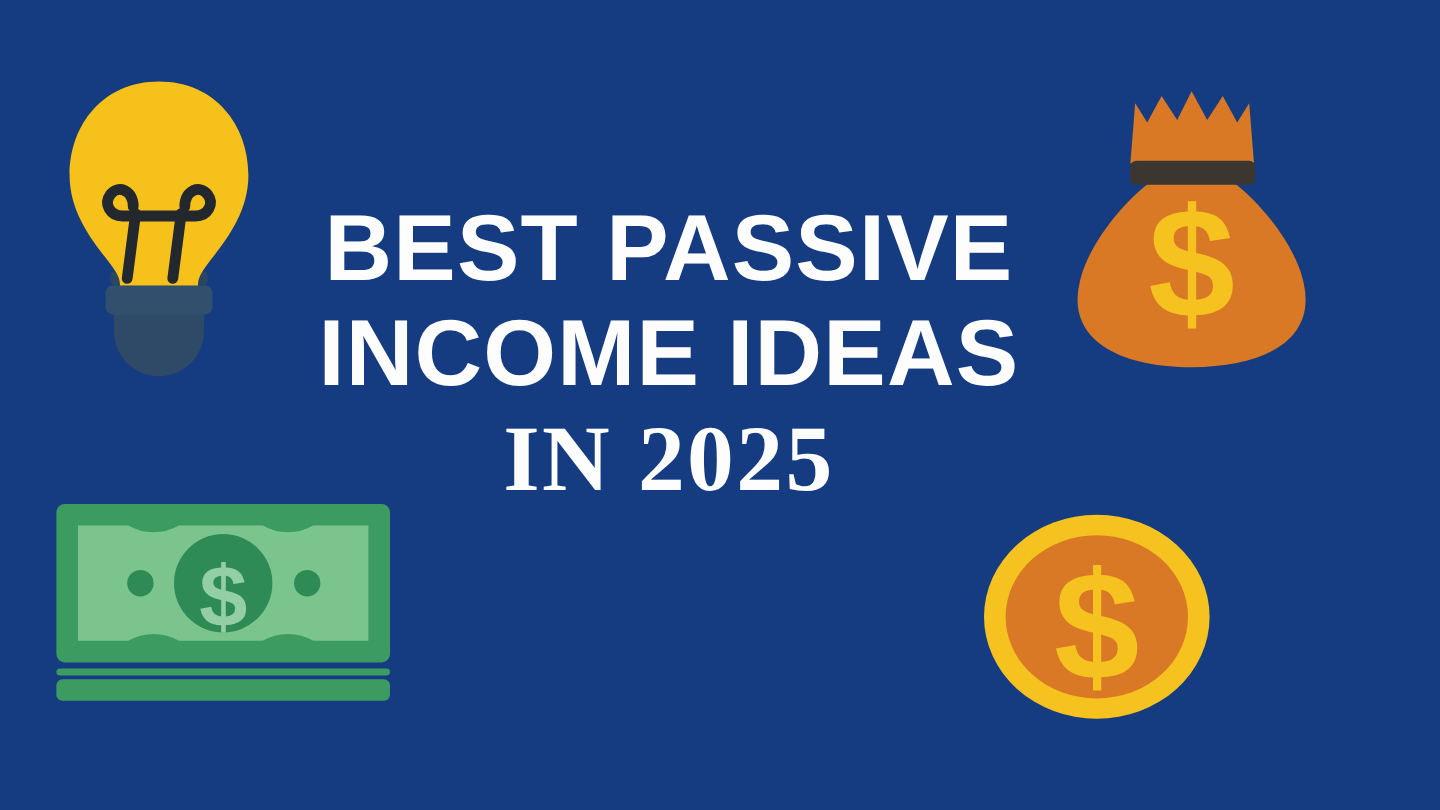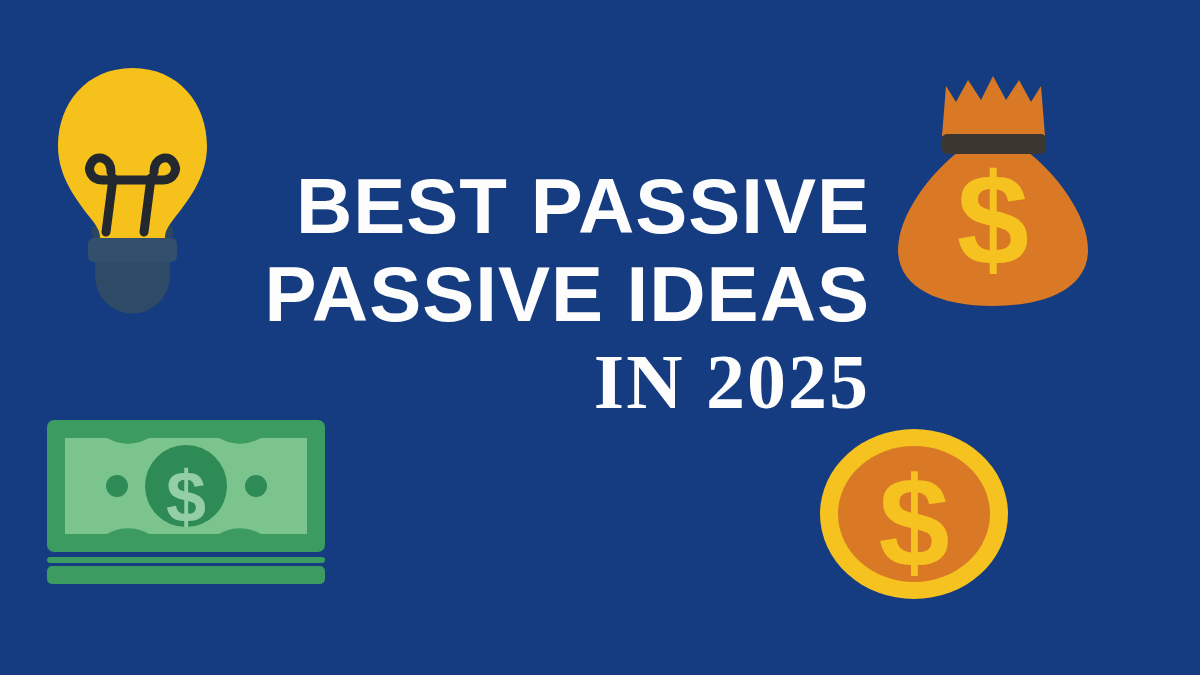--- a/index.html
+++ b/index.html
@@ -25,21 +25,20 @@
     text-align: center;
     color: #FDFDFD;
     font-weight: bold;
     font-size: 78px;
     line-height: 88px;
     letter-spacing: 0.5px;
   }
   #title-block .tline {
     display: block;
     white-space: nowrap;
-    text-align: right;
   }
   #title-block .tline.l1 { letter-spacing: 1px; }
   #title-block .tline.l2 { letter-spacing: 1px; }
   #title-block .tline.l3 { letter-spacing: 2px; font-family: Liberation Serif, serif; }
 
   
   .icon-wrap { position: absolute; }
 
   
   #lightbulb-icon { left: 40px; top: 62px; width: 185px; height: 252px; }
@@ -133,17 +132,17 @@
   <div class="icon-wrap" id="coin-icon">
     <svg width="192" height="172" viewBox="0 0 192 172">
       <ellipse cx="96" cy="86" rx="94" ry="85" fill="#F5C21F"></ellipse>
       <ellipse cx="96" cy="86" rx="76" ry="68" fill="#D97926"></ellipse>
       <text x="96" y="138" text-anchor="middle" font-family="Liberation Sans, sans-serif" font-size="128" font-weight="bold" fill="#F5C21F">$</text>
     </svg>
   </div>
 
   <div id="title-block" style="color: rgb(253, 253, 253);">
     <span class="tline l1">BEST PASSIVE</span>
-    <span class="tline l2">PASSIVE IDEAS</span>
+    <span class="tline l2">INCOME IDEAS</span>
     <span class="tline l3">IN 2025</span>
   </div>
 
 </div>
 
 </body></html>

